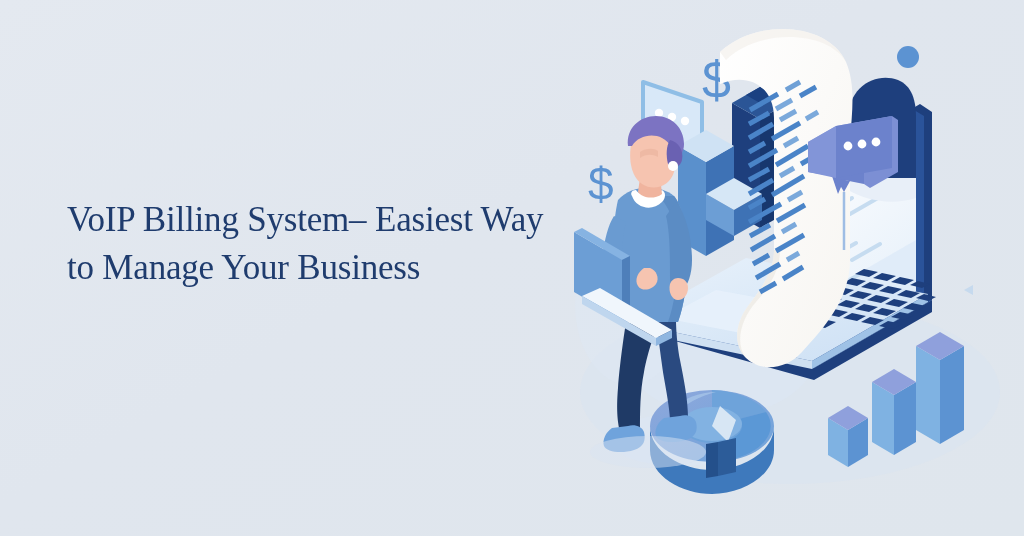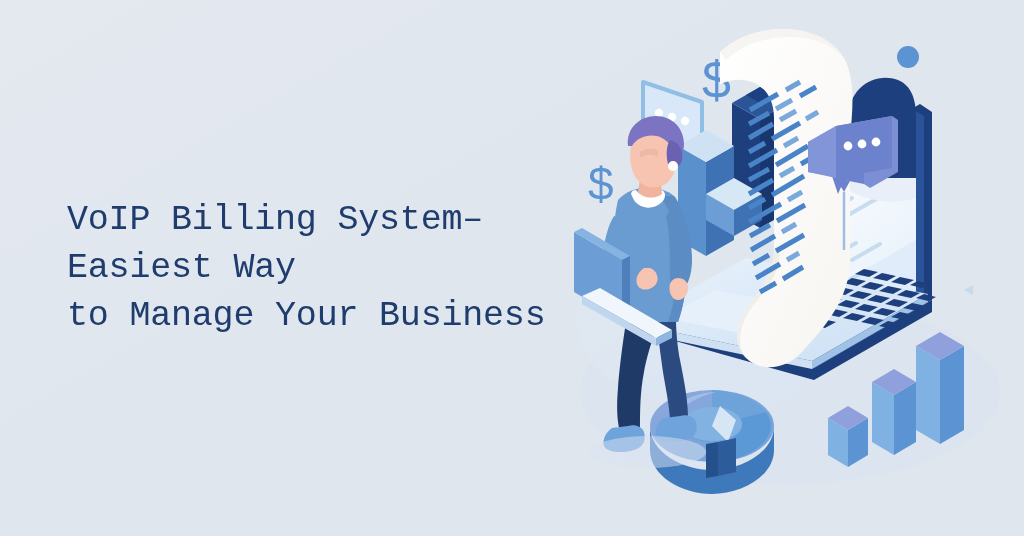--- a/index.html
+++ b/index.html
@@ -14,21 +14,21 @@
     overflow: hidden;
     background: linear-gradient(150deg, #E4E9F0 0%, #E0E6EE 45%, #DFE6ED 100%);
     font-family: "Liberation Sans", sans-serif;
   }
   #headline {
     position: absolute;
     left: 67px;
     top: 196px;
     width: 520px;
     margin: 0;
-    font-family: Liberation Mono, monospace;
+    font-family: Liberation Serif, serif;
     font-size: 35px;
     font-weight: 400;
     line-height: 48px;
     letter-spacing: -0.2px;
     color: #1F3C6E;
     white-space: pre-line;
   }
   #illustration {
     position: absolute;
     left: 560px;

